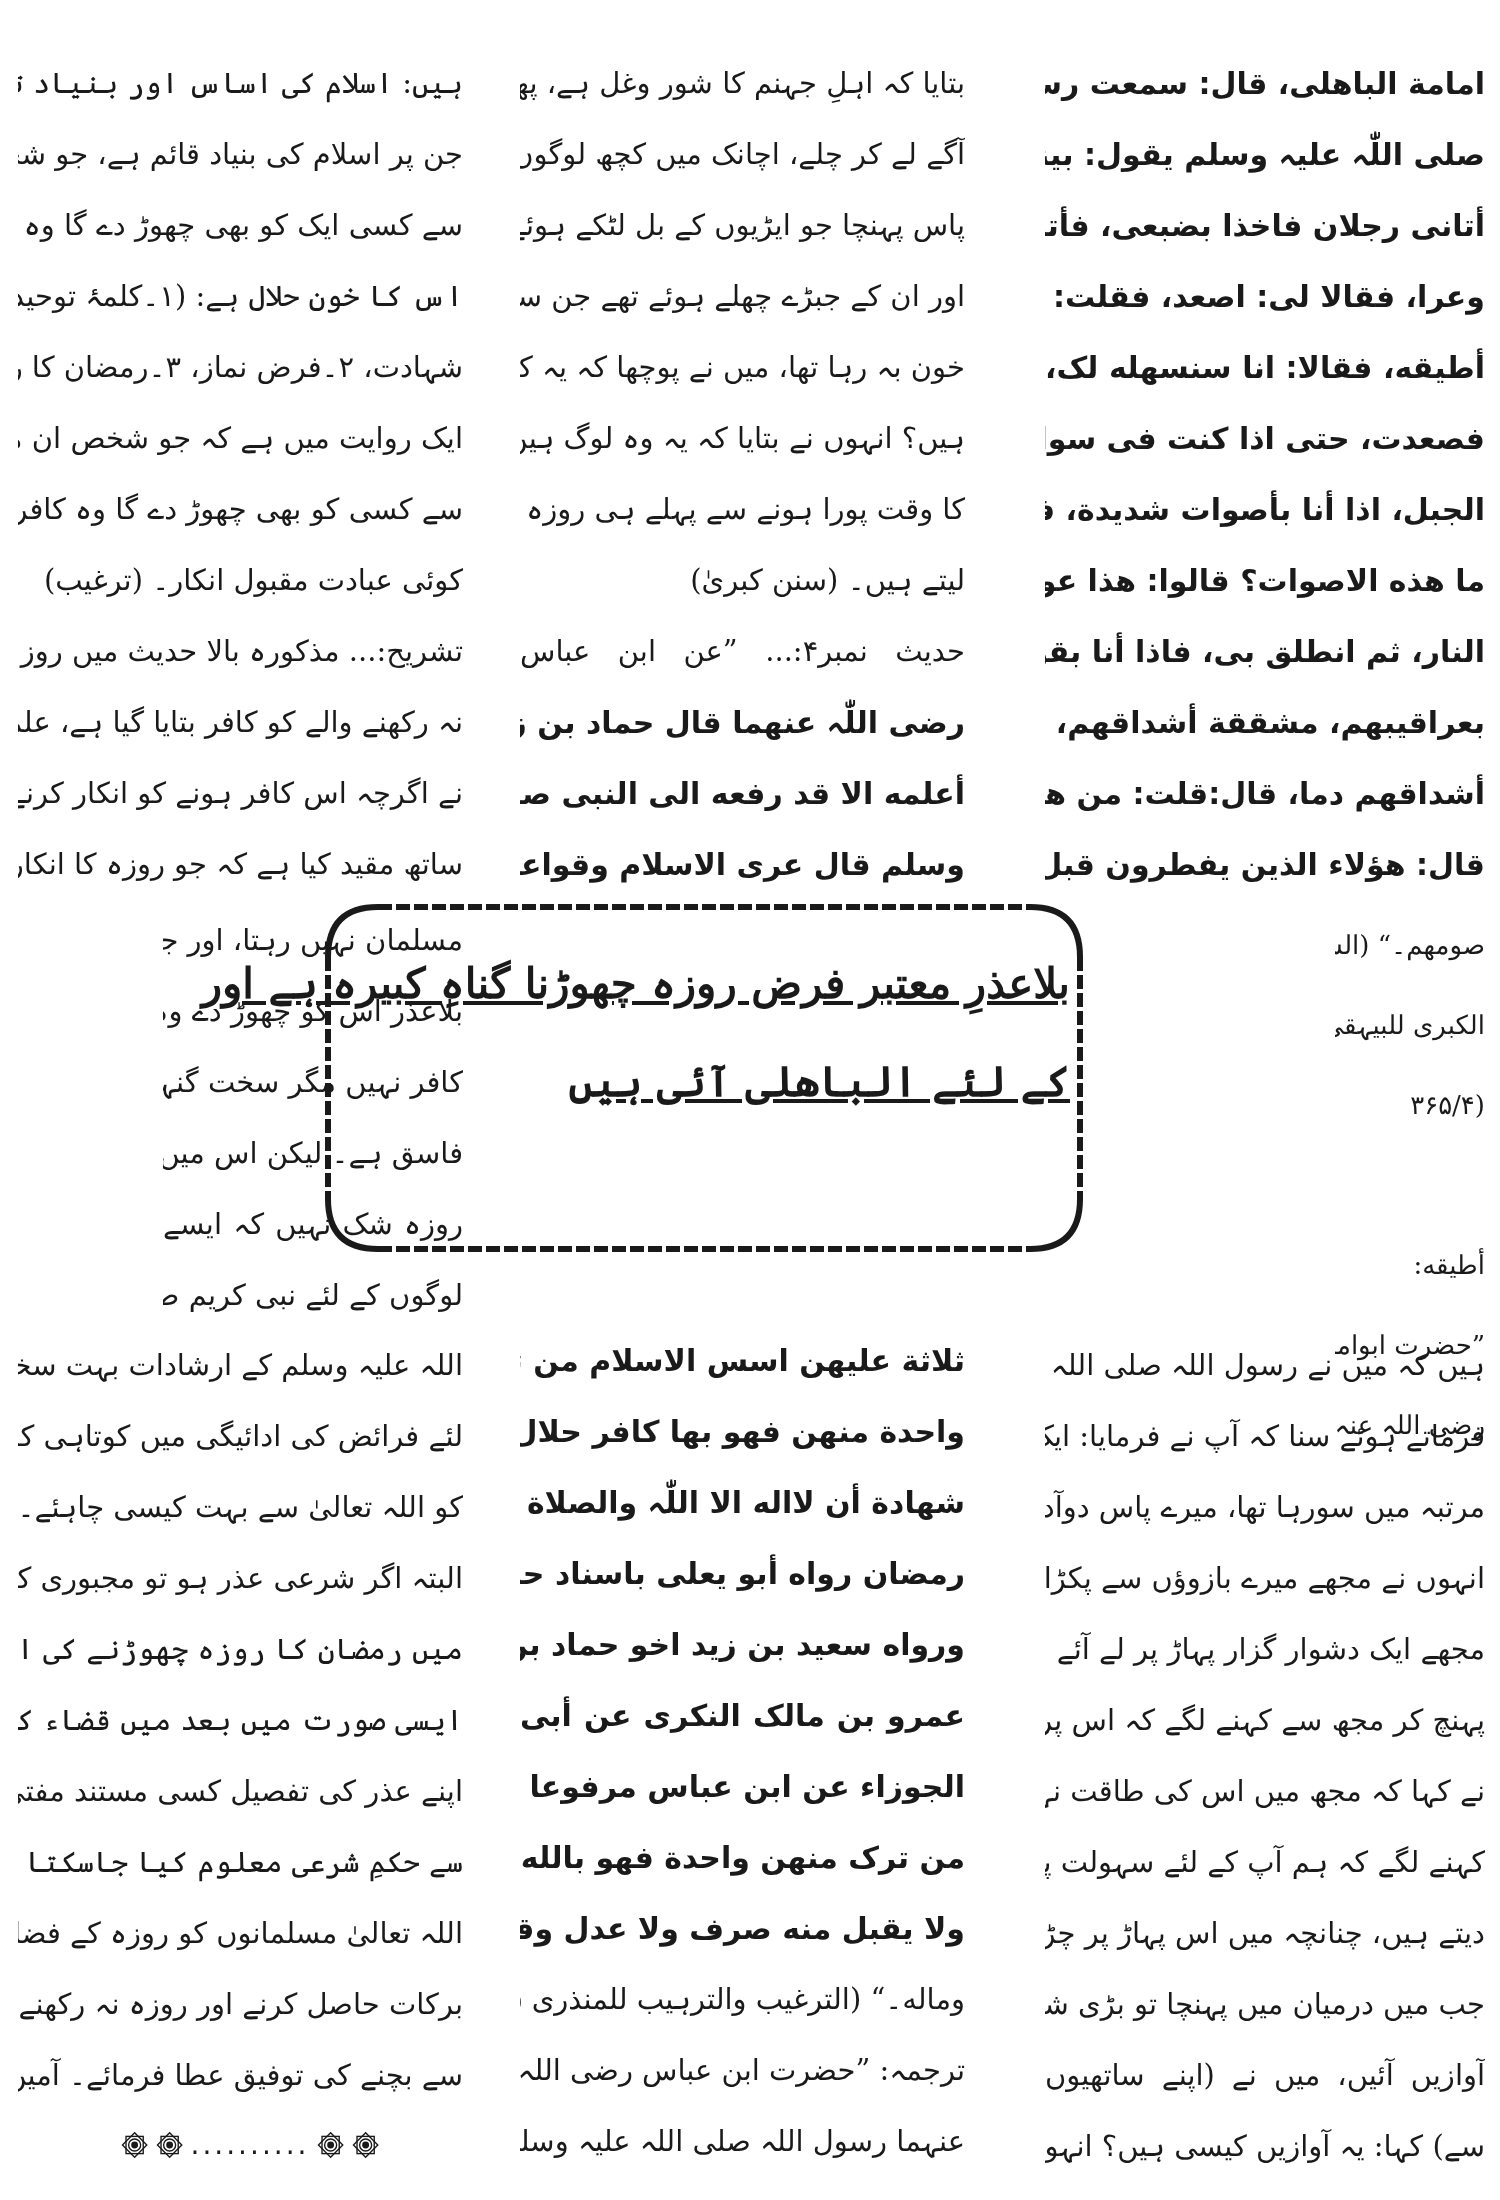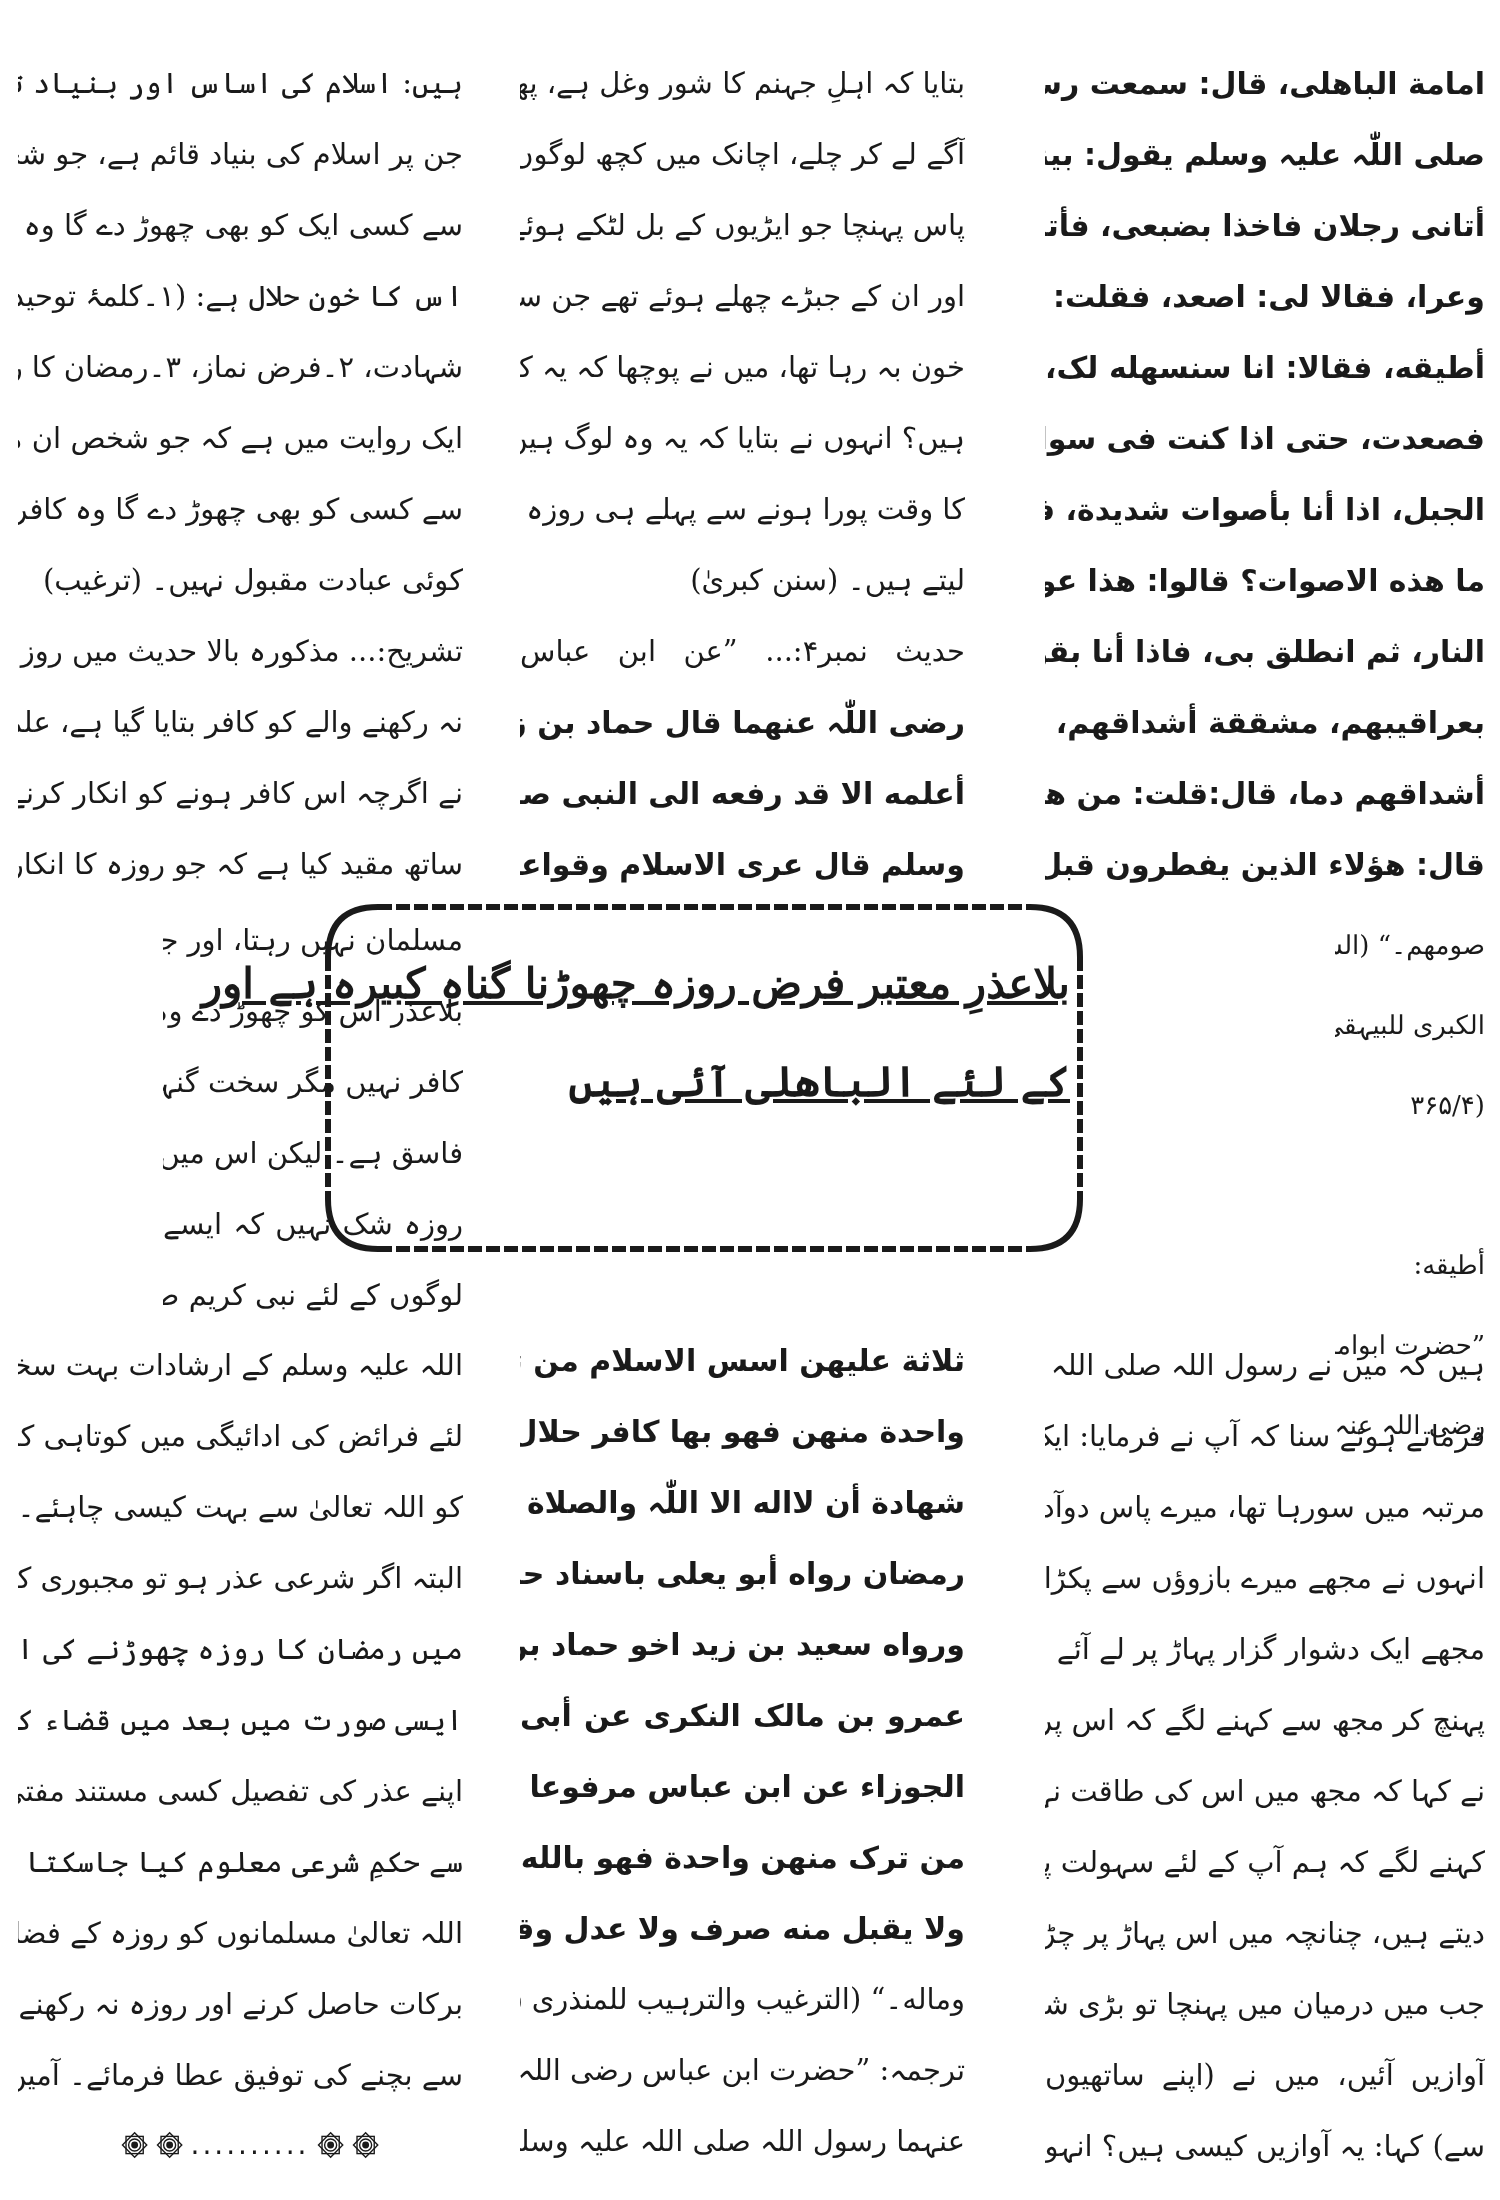--- a/index.html
+++ b/index.html
@@ -135,21 +135,21 @@
 
 <div class="col col-left">
   <div class="l-top" style="width:445px;">
     <span class="line ur">ہیں: اسلام کی اساس اور بنیاد تین چیزیں ہیں</span>
     <span class="line ur">جن پر اسلام کی بنیاد قائم ہے، جو شخص ان میں</span>
     <span class="line ur">سے کسی ایک کو بھی چھوڑ دے گا وہ کافر ہے اور</span>
     <span class="line ur">اس کا خون حلال ہے: (۱۔کلمۂ توحید کی</span>
     <span class="line ur">شہادت، ۲۔فرض نماز، ۳۔رمضان کا روزہ)</span>
     <span class="line ur short">ایک روایت میں ہے کہ جو شخص ان میں</span>
     <span class="line ur">سے کسی کو بھی چھوڑ دے گا وہ کافر ہے اس کی</span>
-    <span class="line ur short">کوئی عبادت مقبول نہیں۔ (ترغیب)</span>
+    <span class="line ur short">کوئی عبادت مقبول انکار۔ (ترغیب)</span>
     <span class="line ur">تشریح:... مذکورہ بالا حدیث میں روزہ</span>
     <span class="line ur">نہ رکھنے والے کو کافر بتایا گیا ہے، علماء کرام</span>
     <span class="line ur">نے اگرچہ اس کافر ہونے کو انکار کرنے کے</span>
     <span class="line ur">ساتھ مقید کیا ہے کہ جو روزہ کا انکار کرے وہ</span>
   </div>
   <div class="l-mid">
     <span class="line ur">مسلمان نہیں رہتا، اور جو شخص</span>
     <span class="line ur">بلاعذر اس کو چھوڑ دے وہ</span>
     <span class="line ur">کافر نہیں مگر سخت گنہگار اور</span>
     <span class="line ur">فاسق ہے۔ لیکن اس میں</span>

